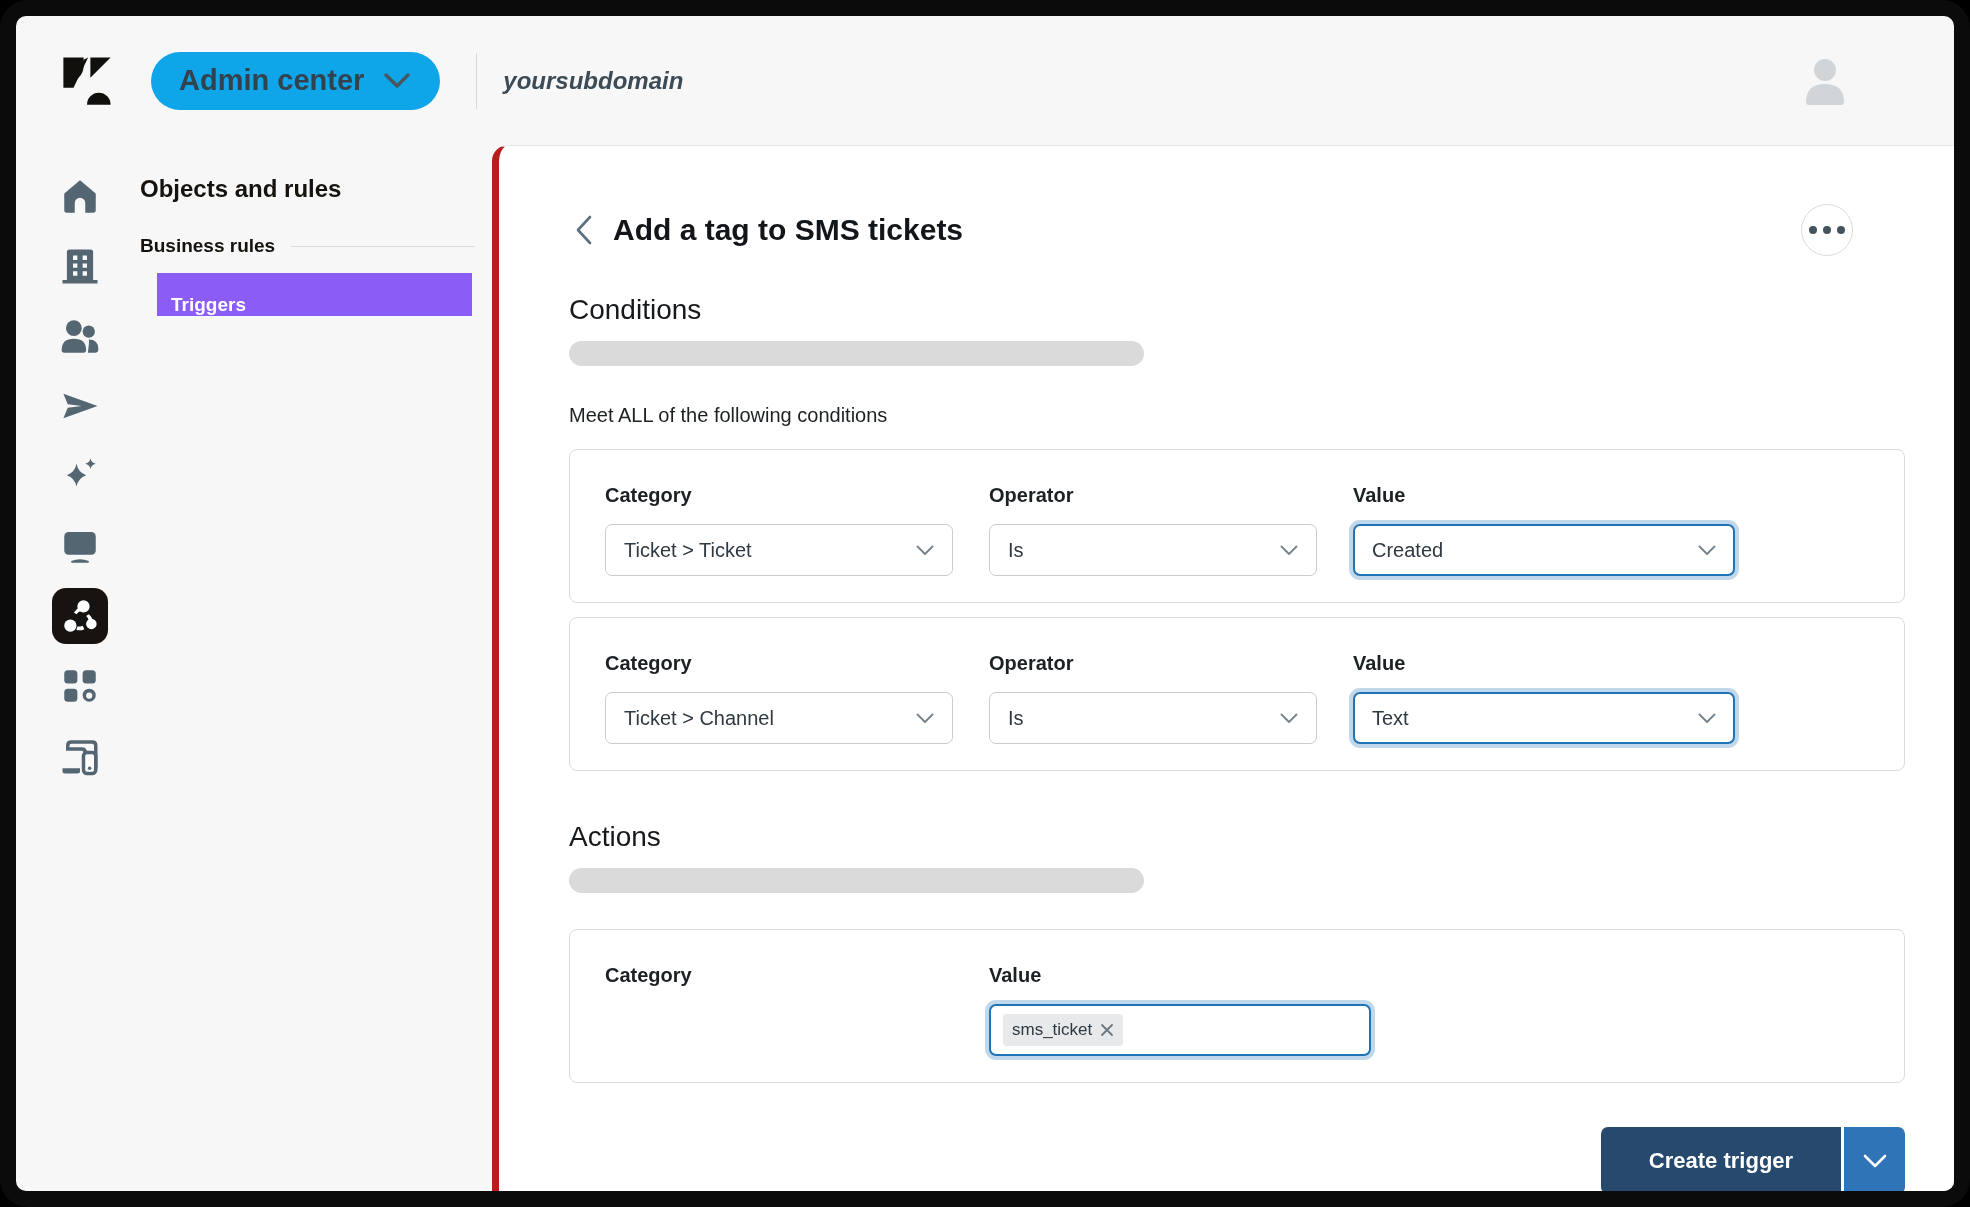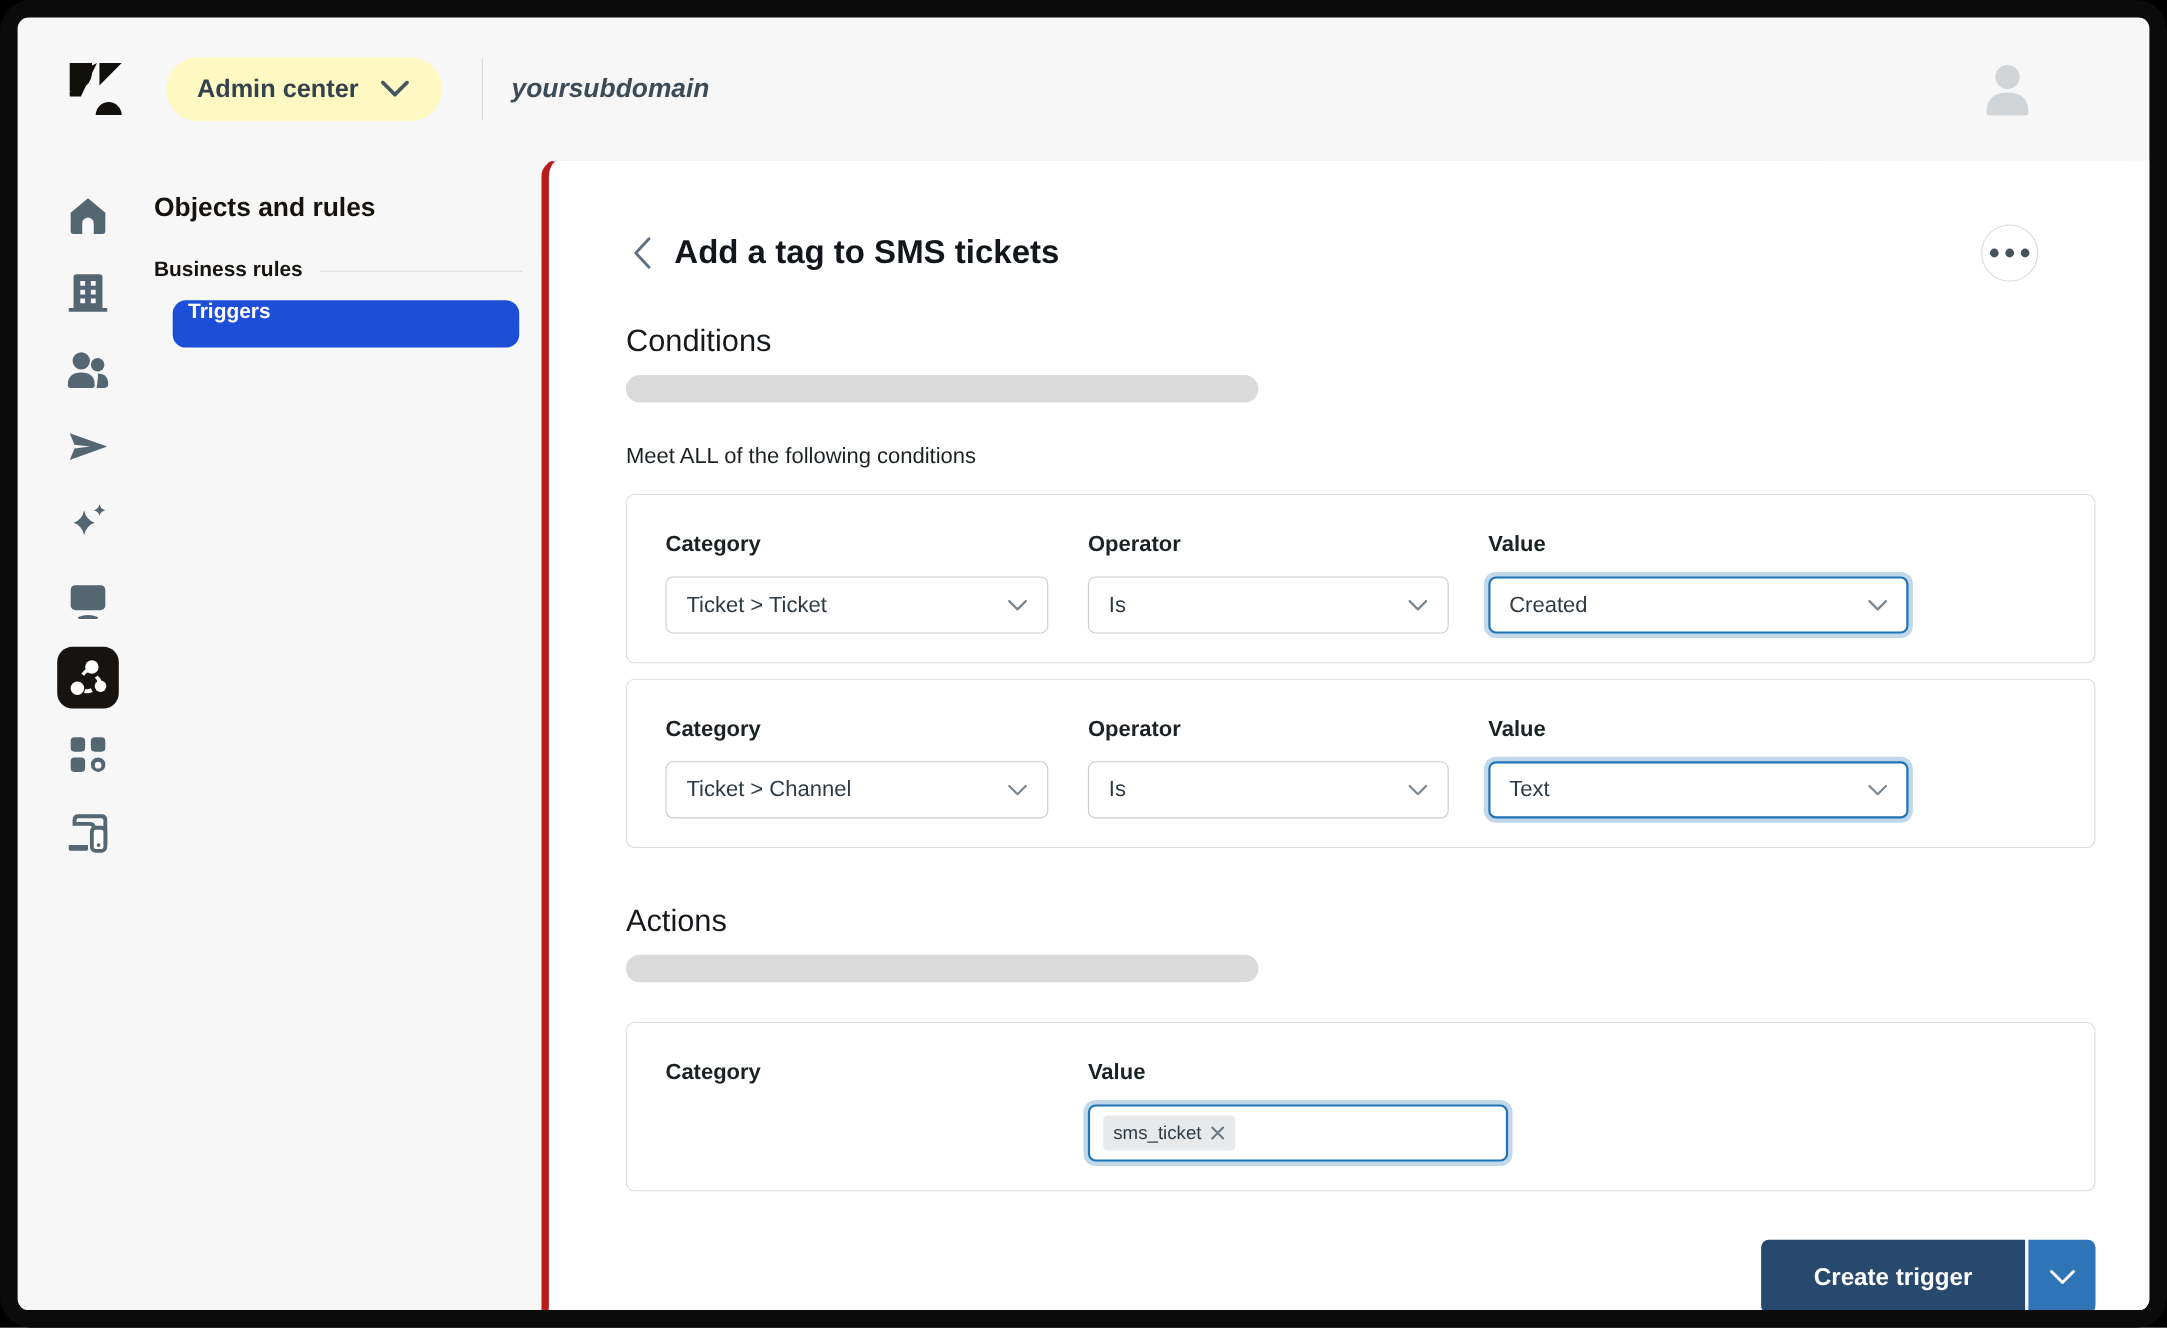--- a/index.html
+++ b/index.html
@@ -25,25 +25,25 @@
   .topbar {
     height:129px; flex:0 0 129px;
     display:flex; align-items:center;
     padding-left:44px;
   }
   .logo { width:54px; height:54px; flex:0 0 54px; }
   .admin-pill {
     margin-left:37px;
     height:58px;
     display:flex; align-items:center; gap:20px;
-    background:#fef9c3;
+    background:#0ea5e9;
     border:none; border-radius:30px;
     padding:0 30px 0 28px;
     font-family:"Liberation Sans",sans-serif;
-    font-size:23px; font-weight:bold; color:#33424d;
+    font-size:29px; font-weight:bold; color:#33424d;
     cursor:pointer;
   }
   .pill-chevron { width:26px; height:16px; }
   .topbar-divider {
     width:1px; height:56px; background:#d9d9d9; margin-left:36px;
   }
   .subdomain {
     margin-left:26px;
     font-size:24px; font-weight:bold; font-style:italic; color:#3c4b55;
   }
@@ -80,23 +80,23 @@
   .nav-section {
     margin-top:32px;
     display:flex; align-items:center; gap:16px;
     padding-right:17px;
   }
   .nav-section-label { font-size:19px; font-weight:bold; color:#16130f; white-space:nowrap; }
   .nav-section-rule { flex:1; height:1px; background:#dcdcdc; }
   .nav-item-active {
     margin:16px 20px 0 17px;
     height:43px;
-    background:#1d4ed8;
-    border-radius:12px;
-    display:flex; align-items:flex-start;
+    background:#8b5cf6;
+    border-radius:0;
+    display:flex; align-items:flex-end;
     padding-left:14px;
     font-size:19px; font-weight:600; color:#ffffff;
     cursor:pointer;
   }
 
   
   .main {
     flex:1;
     background:#ffffff;
     border-top-left-radius:16px;

